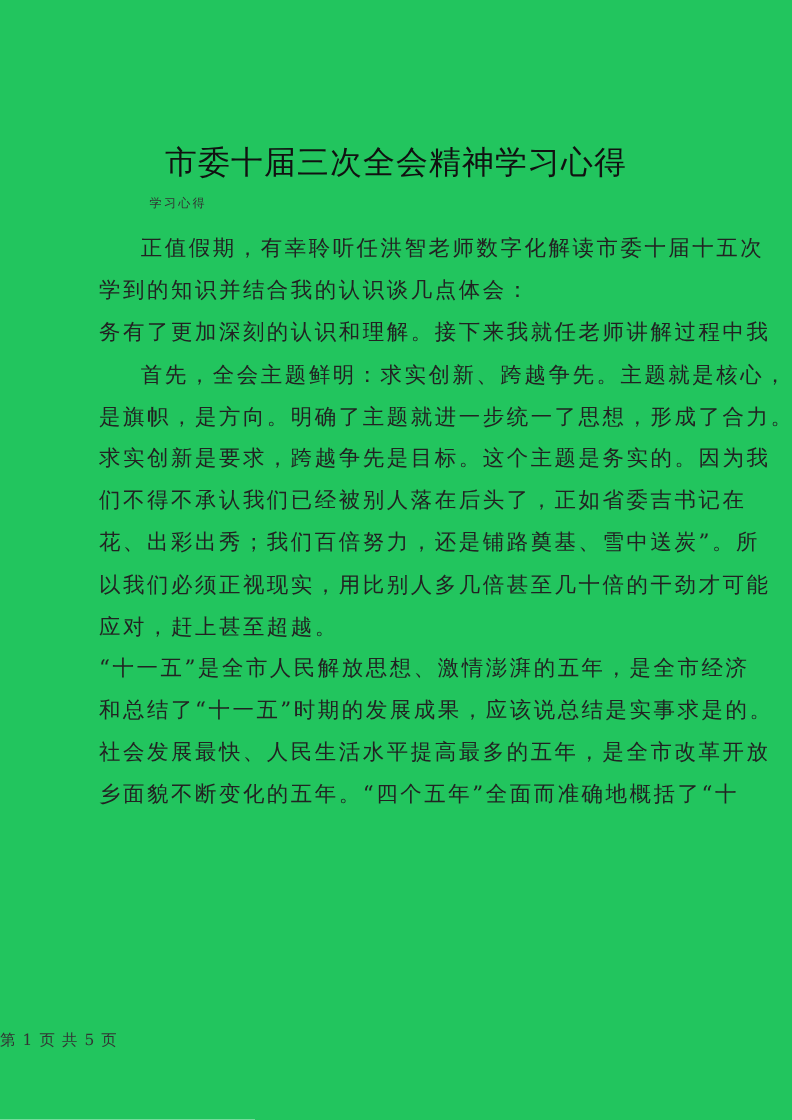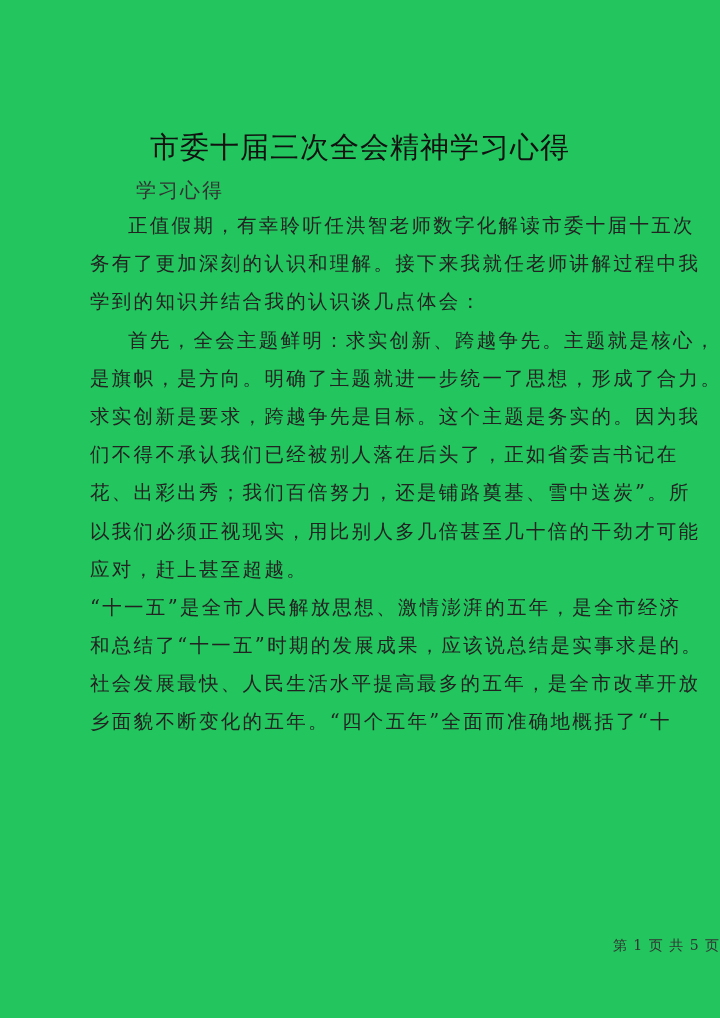--- a/index.html
+++ b/index.html
@@ -2,38 +2,38 @@
 <html><head>
 <meta charset="utf-8">
 <style>
   html, body { margin: 0; padding: 0; background: #ffffff; }
   body { width: 720px; height: 1018px; position: relative; overflow: hidden;
          font-family: "DejaVu Serif", "Liberation Serif", serif; color: #1a1a1a; }
   .page { position: absolute; left: 0; top: 0; width: 720px; height: 1018px; background: #22c55e; }
   .title { position: absolute; top: 128px; left: 0; width: 720px; text-align: center;
            font-family: "DejaVu Sans", "Liberation Sans", sans-serif;
            font-size: 29px; letter-spacing: 1px; color: #111; }
-  .subtitle { position: absolute; top: 177px; left: 136px; font-size: 20px; color: #333; letter-spacing: 2px; }
+  .subtitle { position: absolute; top: 177px; left: 136px; font-size: 11px; color: #333; letter-spacing: 2px; }
   .body { position: absolute; top: 207px; left: 90px; width: 530px; }
   .line { height: 38.2px; line-height: 38.2px; font-size: 19.5px; color: #222;
           white-space: nowrap; letter-spacing: 2.3px; }
   .indent { padding-left: 38px; }
-  .footer { position: absolute; top: 937px; left: 0; width: 720px; text-align: right;
+  .footer { position: absolute; top: 937px; left: 0; width: 720px; text-align: left;
             font-size: 14px; color: #333; letter-spacing: 1px; }
 </style>
 </head>
 <body>
 
 <div class="page">
   <div class="title">市委十届三次全会精神学习心得</div>
   <div class="subtitle">学习心得</div>
   <div class="body" id="doc-body">
       <div class="line indent">正值假期，有幸聆听任洪智老师数字化解读市委十届十五次</div>
+      <div class="line">学到的知识并结合我的认识谈几点体会：</div>
       <div class="line">务有了更加深刻的认识和理解。接下来我就任老师讲解过程中我</div>
-      <div class="line">学到的知识并结合我的认识谈几点体会：</div>
       <div class="line indent">首先，全会主题鲜明：求实创新、跨越争先。主题就是核心，</div>
       <div class="line">是旗帜，是方向。明确了主题就进一步统一了思想，形成了合力。</div>
       <div class="line">求实创新是要求，跨越争先是目标。这个主题是务实的。因为我</div>
       <div class="line">们不得不承认我们已经被别人落在后头了，正如省委吉书记在</div>
       <div class="line">花、出彩出秀；我们百倍努力，还是铺路奠基、雪中送炭”。所</div>
       <div class="line">以我们必须正视现实，用比别人多几倍甚至几十倍的干劲才可能</div>
       <div class="line">应对，赶上甚至超越。</div>
       <div class="line">“十一五”是全市人民解放思想、激情澎湃的五年，是全市经济</div>
       <div class="line">和总结了“十一五”时期的发展成果，应该说总结是实事求是的。</div>
       <div class="line">社会发展最快、人民生活水平提高最多的五年，是全市改革开放</div>

